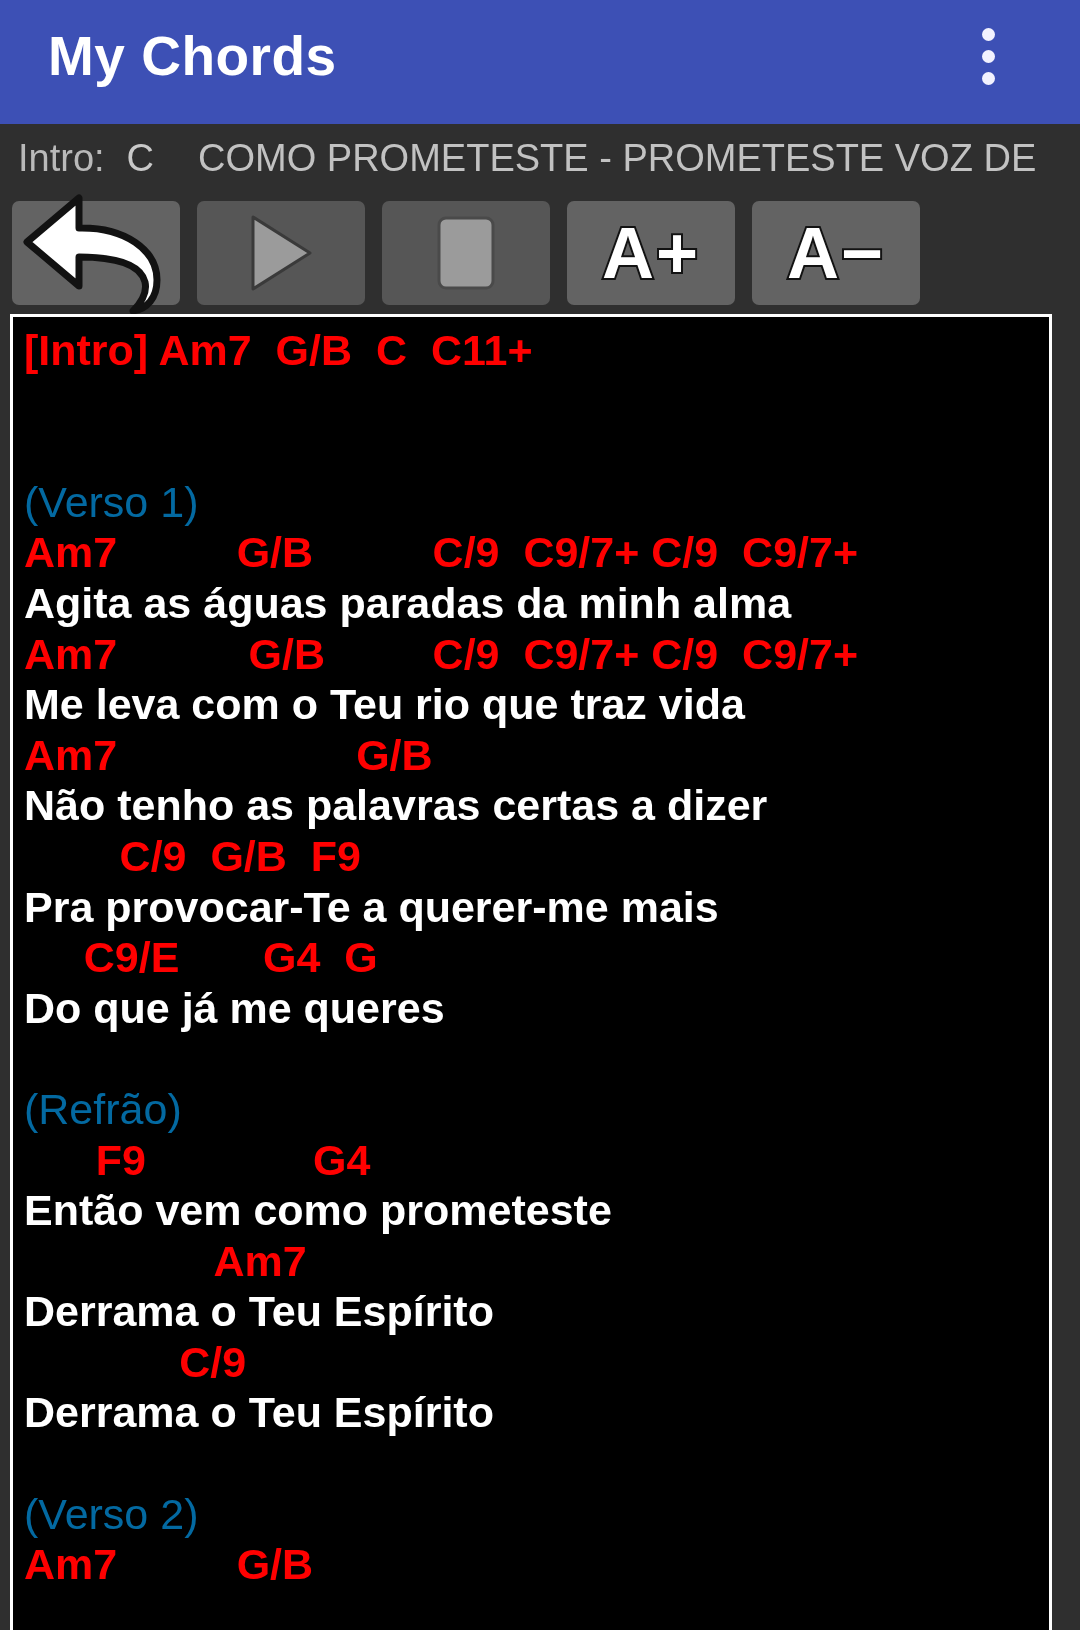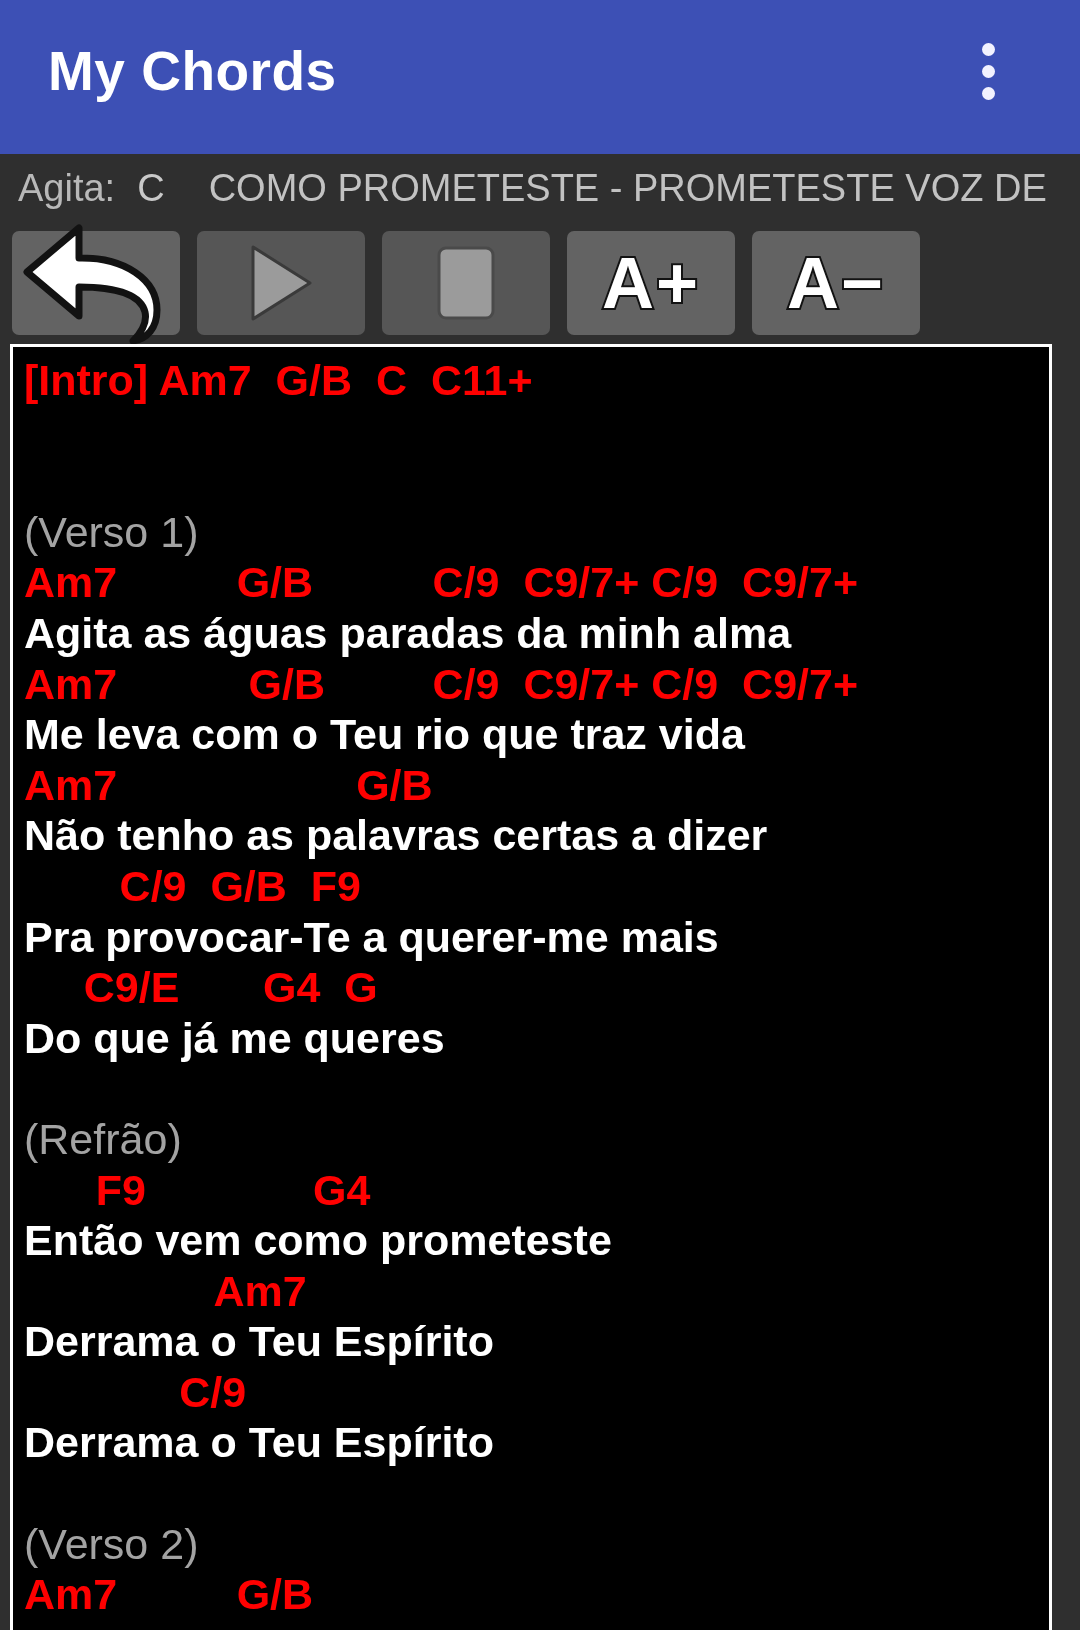--- a/index.html
+++ b/index.html
@@ -11,21 +11,21 @@
     width: 1080px;
     height: 1630px;
     overflow: hidden;
     font-family: "Liberation Sans", sans-serif;
     -webkit-font-smoothing: antialiased;
   }
 
   
   .appbar {
     position: relative;
-    height: 154px;
+    height: 124px;
     background: #3d50b5;
     display: flex;
     align-items: center;
     box-sizing: border-box;
     padding: 0 24px 12px 48px;
   }
   .app-title {
     color: #ffffff;
     font-size: 55px;
     font-weight: bold;
@@ -136,38 +136,38 @@
     padding-left: 11px;
     font-family: "Liberation Sans", sans-serif;
     font-size: 43px;
     line-height: 50.6px;
     white-space: pre;
     letter-spacing: 0px;
   }
   .ln { display: block; height: 50.6px; }
   .lyric { color: #ffffff; font-weight: bold; }
   .chord { color: #ff0000; font-weight: bold; }
-  .sect  { color: #a3a3a3; }
+  .sect  { color: #0369a1; }
   .chord-ln { font-weight: bold; }
   .pad { color: transparent; }
 </style>
 </head>
 <body>
 
 <div class="appbar">
   <div class="app-title">My Chords</div>
   <div class="overflow-menu">
     <div class="dot"></div>
     <div class="dot"></div>
     <div class="dot"></div>
   </div>
 </div>
 
 <div class="subbar">
-  <span class="tone-label">Agita:</span>
+  <span class="tone-label">Intro:</span>
   <span class="tone-value">C</span>
   <span class="song-title">COMO PROMETESTE - PROMETESTE VOZ DE</span>
 </div>
 
 <div class="toolbar">
 
   <div class="tool-btn">
     <svg width="150" height="118" viewBox="0 0 150 118">
       <path d="M58 4 L58 34 C104 33 136 56 136 86 C136 104 126 115 112 117
                C122 107 126 97 124 88 C120 72 100 63 58 63 L58 92 L6 48 Z" fill="#ffffff" stroke="#121212" stroke-width="7" stroke-linejoin="round"></path>

